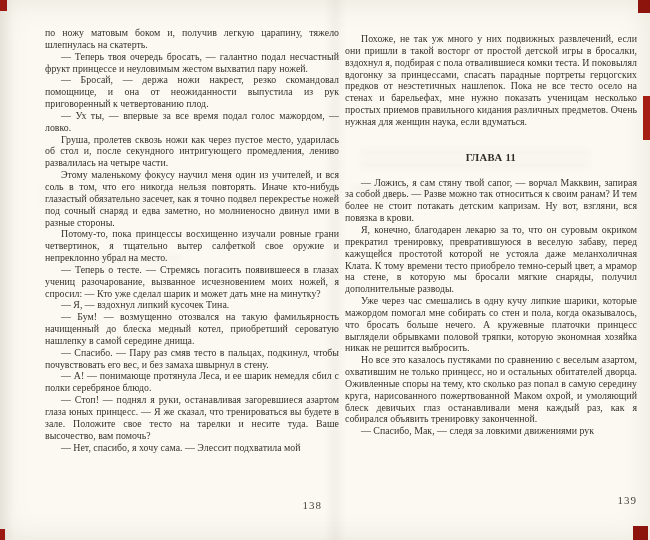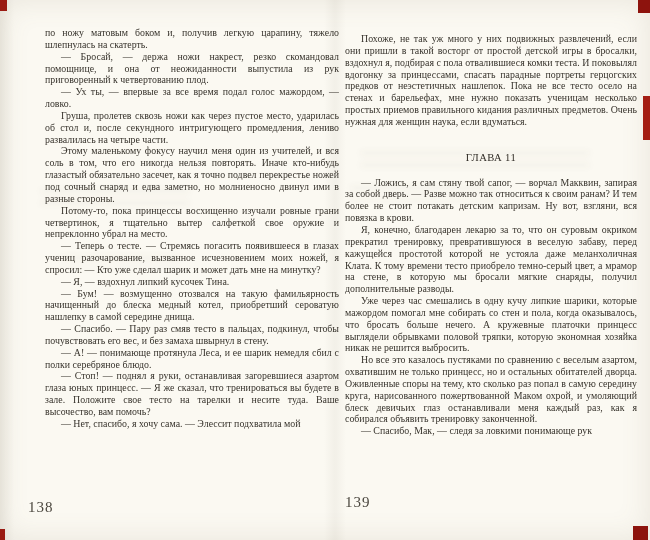--- a/index.html
+++ b/index.html
@@ -56,33 +56,33 @@
   }
   .col-left  { left: 45px;  top: 27px; width: 294px; }
   .col-right { left: 345px; top: 33px; width: 292px; }
 
   .page-col p.para { margin: 0; text-indent: 16px; }
   .page-col p.para.no-indent { text-indent: 0; }
 
   .chapter-heading {
     display: block;
     text-align: center;
-    font-weight: normal;
+    font-weight: bold;
     font-size: 10.6px;
     letter-spacing: 0.4px;
     margin: 24px 0 13px 0;
     color: #2f2b25;
   }
 
   .page-number {
     position: absolute;
-    font-size: 15px;
+    font-size: 11px;
     letter-spacing: 1px;
     color: #4a463e;
-    text-align: left;
+    text-align: right;
   }
   .page-number.left  { left: 28px;  width: 294px; top: 499px; }
   .page-number.right { left: 345px; width: 292px; top: 494px; }
 </style>
 </head>
 <body>
 
 <div class="vignette"></div>
 <div class="left-edge-shade"></div>
 <div class="gutter"></div>
@@ -93,20 +93,21 @@
 <div class="ghost g4"></div>
 
 <div class="edge-mark tl"></div>
 <div class="edge-mark tr"></div>
 <div class="edge-mark rt"></div>
 <div class="edge-mark bl"></div>
 <div class="edge-mark br"></div>
 
 <div class="page-col col-left">
     <p class="para no-indent">по ножу матовым боком и, получив легкую царапину, тяжело шлепнулась на скатерть.</p>
+    <p class="para">— Теперь твоя очередь бросать, — галантно подал несчастный фрукт принцессе и неуловимым жестом выхватил пару ножей.</p>
     <p class="para">— Бросай, — держа ножи накрест, резко скомандовал помощнице, и она от неожиданности выпустила из рук приговоренный к четвертованию плод.</p>
     <p class="para">— Ух ты, — впервые за все время подал голос мажордом, — ловко.</p>
     <p class="para">Груша, пролетев сквозь ножи как через пустое место, ударилась об стол и, после секундного интригующего промедления, лениво развалилась на четыре части.</p>
     <p class="para">Этому маленькому фокусу научил меня один из учителей, и вся соль в том, что его никогда нельзя повторять. Иначе кто-нибудь глазастый обязательно засечет, как я точно подвел перекрестье ножей под сочный снаряд и едва заметно, но молниеносно двинул ими в разные стороны.</p>
     <p class="para">Потому-то, пока принцессы восхищенно изучали ровные грани четвертинок, я тщательно вытер салфеткой свое оружие и непреклонно убрал на место.</p>
     <p class="para">— Теперь о тесте. — Стремясь погасить появившееся в глазах учениц разочарование, вызванное исчезновением моих ножей, я спросил: — Кто уже сделал шарик и может дать мне на минутку?</p>
     <p class="para">— Я, — вздохнул липкий кусочек Тина.</p>
     <p class="para">— Бум! — возмущенно отозвался на такую фамильярность начищенный до блеска медный котел, приобретший сероватую нашлепку в самой середине днища.</p>
     <p class="para">— Спасибо. — Пару раз смяв тесто в пальцах, подкинул, чтобы почувствовать его вес, и без замаха швырнул в стену.</p>
     <p class="para">— А! — понимающе протянула Леса, и ее шарик немедля сбил с полки серебряное блюдо.</p>
@@ -119,17 +120,17 @@
 <div class="page-col col-right">
   <div>
       <p class="para">Похоже, не так уж много у них подвижных развлечений, если они пришли в такой восторг от простой детской игры в бросалки, вздохнул я, подбирая с пола отвалившиеся комки теста. И поковылял вдогонку за принцессами, спасать парадные портреты герцогских предков от неэстетичных нашлепок. Пока не все тесто осело на стенах и барельефах, мне нужно показать ученицам несколько простых приемов правильного кидания различных предметов. Очень нужная для женщин наука, если вдуматься.</p>
     </div>
   <div class="chapter-heading">ГЛАВА 11</div>
   <div>
       <p class="para">— Ложись, я сам стяну твой сапог, — ворчал Макквин, запирая за собой дверь. — Разве можно так относиться к своим ранам? И тем более не стоит потакать детским капризам. Ну вот, взгляни, вся повязка в крови.</p>
       <p class="para">Я, конечно, благодарен лекарю за то, что он суровым окриком прекратил тренировку, превратившуюся в веселую забаву, перед кажущейся простотой которой не устояла даже меланхоличная Клата. К тому времени тесто приобрело темно-серый цвет, а мрамор на стене, в которую мы бросали мягкие снаряды, получил дополнительные разводы.</p>
       <p class="para">Уже через час смешались в одну кучу липкие шарики, которые мажордом помогал мне собирать со стен и пола, когда оказывалось, что бросать больше нечего. А кружевные платочки принцесс выглядели обрывками половой тряпки, которую экономная хозяйка никак не решится выбросить.</p>
       <p class="para">Но все это казалось пустяками по сравнению с веселым азартом, охватившим не только принцесс, но и остальных обитателей дворца. Оживленные споры на тему, кто сколько раз попал в самую середину круга, нарисованного пожертвованной Маком охрой, и умоляющий блеск девичьих глаз останавливали меня каждый раз, как я собирался объявить тренировку законченной.</p>
-      <p class="para">— Спасибо, Мак, — следя за ловкими понимающе рук</p>
+      <p class="para">— Спасибо, Мак, — следя за ловкими движениями рук</p>
     </div>
 </div>
 
 <div class="page-number right">139</div>
 
 </body></html>

